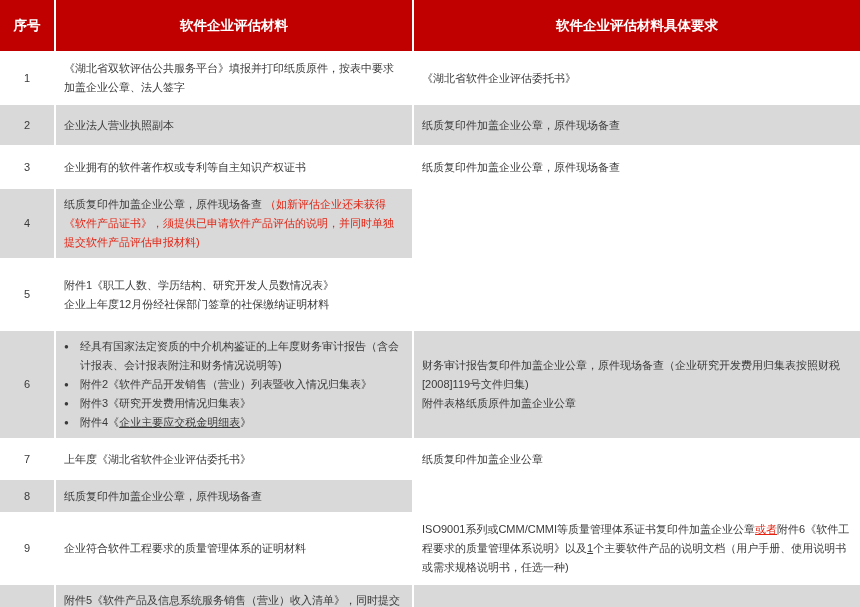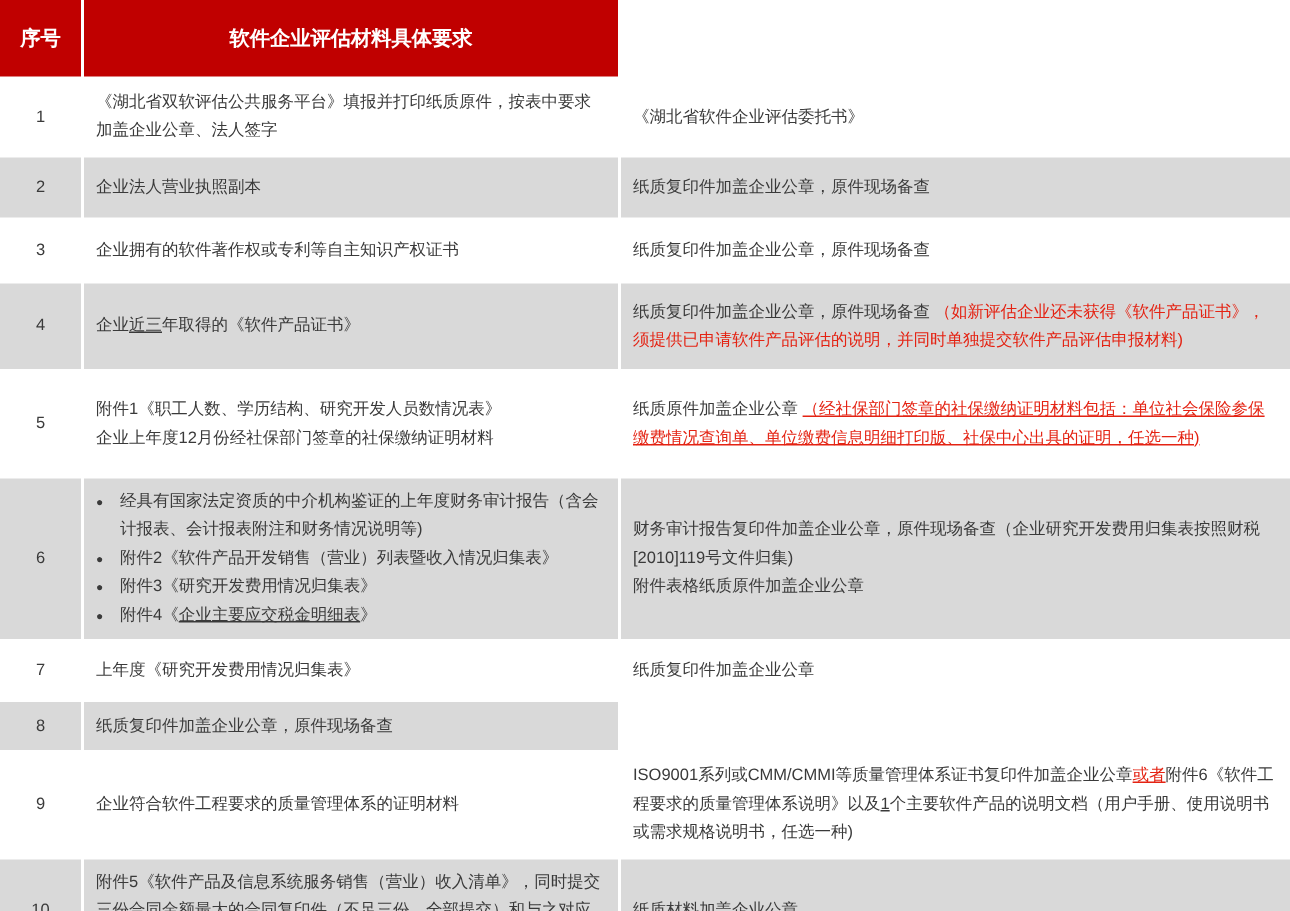--- a/index.html
+++ b/index.html
@@ -36,20 +36,21 @@
   .table > div:nth-child(9){min-height:32px}
   .table > div:nth-child(10){min-height:63px}
   .table > div:nth-child(11){min-height:60px}
 </style>
 </head>
 <body>
 
 <div class="table">
   <div class="row header">
     <div class="cell num-cell">序号</div>
+    <div class="cell">软件企业评估材料</div>
     <div class="cell">软件企业评估材料具体要求</div>
   </div>
 
   <div class="row">
     <div class="cell num-cell">
       <span class="num">1</span>
     </div>
     <div class="cell">
       <div class="lines">
           <div class="line">
@@ -106,54 +107,40 @@
     </div>
   </div>
 
   <div class="row alt">
     <div class="cell num-cell">
       <span class="num">4</span>
     </div>
     <div class="cell">
       <div class="lines">
           <div class="line">
-            <span class="t"><span>企业</span><span class="u">近三</span><span>年取得的《软件产品证书》</span></span>
-          </div>
-        </div>
-    </div>
-    <div class="cell">
-      <div class="lines">
-          <div class="line">
             <span class="t"><span>纸质复印件加盖企业公章，原件现场备查 </span><span class="red">（如新评估企业还未获得《软件产品证书》，须提供已申请软件产品评估的说明，并同时单独提交软件产品评估申报材料)</span></span>
           </div>
         </div>
     </div>
   </div>
 
   <div class="row">
     <div class="cell num-cell">
       <span class="num">5</span>
     </div>
     <div class="cell">
       <div class="lines">
           <div class="line">
             <span class="t"><span>附件1《职工人数、学历结构、研究开发人员数情况表》</span></span>
           </div>
           <div class="line">
             <span class="t"><span>企业上年度12月份经社保部门签章的社保缴纳证明材料</span></span>
           </div>
         </div>
     </div>
-    <div class="cell">
-      <div class="lines">
-          <div class="line">
-            <span class="t"><span>纸质原件加盖企业公章 </span><span class="redu">（经社保部门签章的社保缴纳证明材料包括：单位社会保险参保缴费情况查询单、单位缴费信息明细打印版、社保中心出具的证明，任选一种)</span></span>
-          </div>
-        </div>
-    </div>
   </div>
 
   <div class="row alt">
     <div class="cell num-cell">
       <span class="num">6</span>
     </div>
     <div class="cell">
       <div class="lines">
           <div class="line">
             <span class="b">●</span>
@@ -169,37 +156,37 @@
           </div>
           <div class="line">
             <span class="b">●</span>
             <span class="t"><span>附件4《</span><span class="u">企业主要应交税金明细表</span><span>》</span></span>
           </div>
         </div>
     </div>
     <div class="cell">
       <div class="lines">
           <div class="line">
-            <span class="t"><span>财务审计报告复印件加盖企业公章，原件现场备查（企业研究开发费用归集表按照财税[2010]119号文件归集)</span></span>
+            <span class="t"><span>财务审计报告复印件加盖企业公章，原件现场备查（企业研究开发费用归集表按照财税[2008]119号文件归集)</span></span>
           </div>
           <div class="line">
             <span class="t"><span>附件表格纸质原件加盖企业公章</span></span>
           </div>
         </div>
     </div>
   </div>
 
   <div class="row">
     <div class="cell num-cell">
       <span class="num">7</span>
     </div>
     <div class="cell">
       <div class="lines">
           <div class="line">
-            <span class="t"><span>上年度《研究开发费用情况归集表》</span></span>
+            <span class="t"><span>上年度《湖北省软件企业评估委托书》</span></span>
           </div>
         </div>
     </div>
     <div class="cell">
       <div class="lines">
           <div class="line">
             <span class="t"><span>纸质复印件加盖企业公章</span></span>
           </div>
         </div>
     </div>

